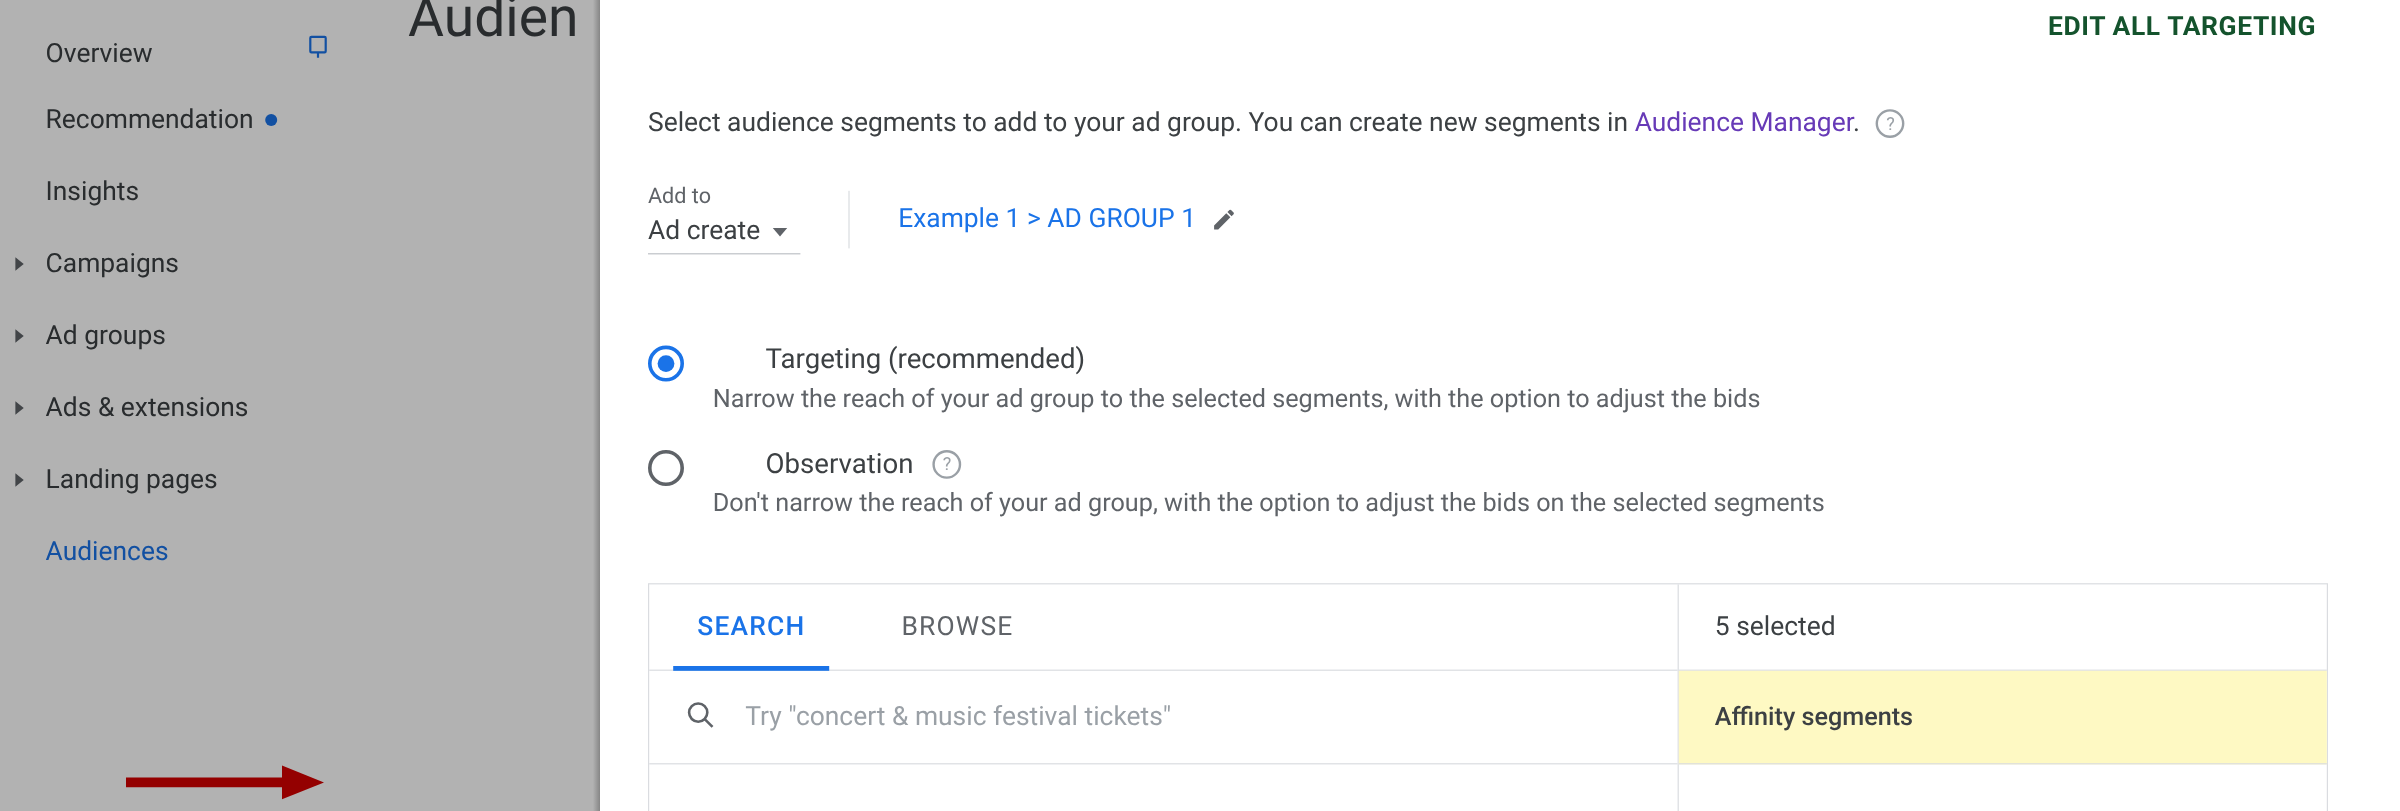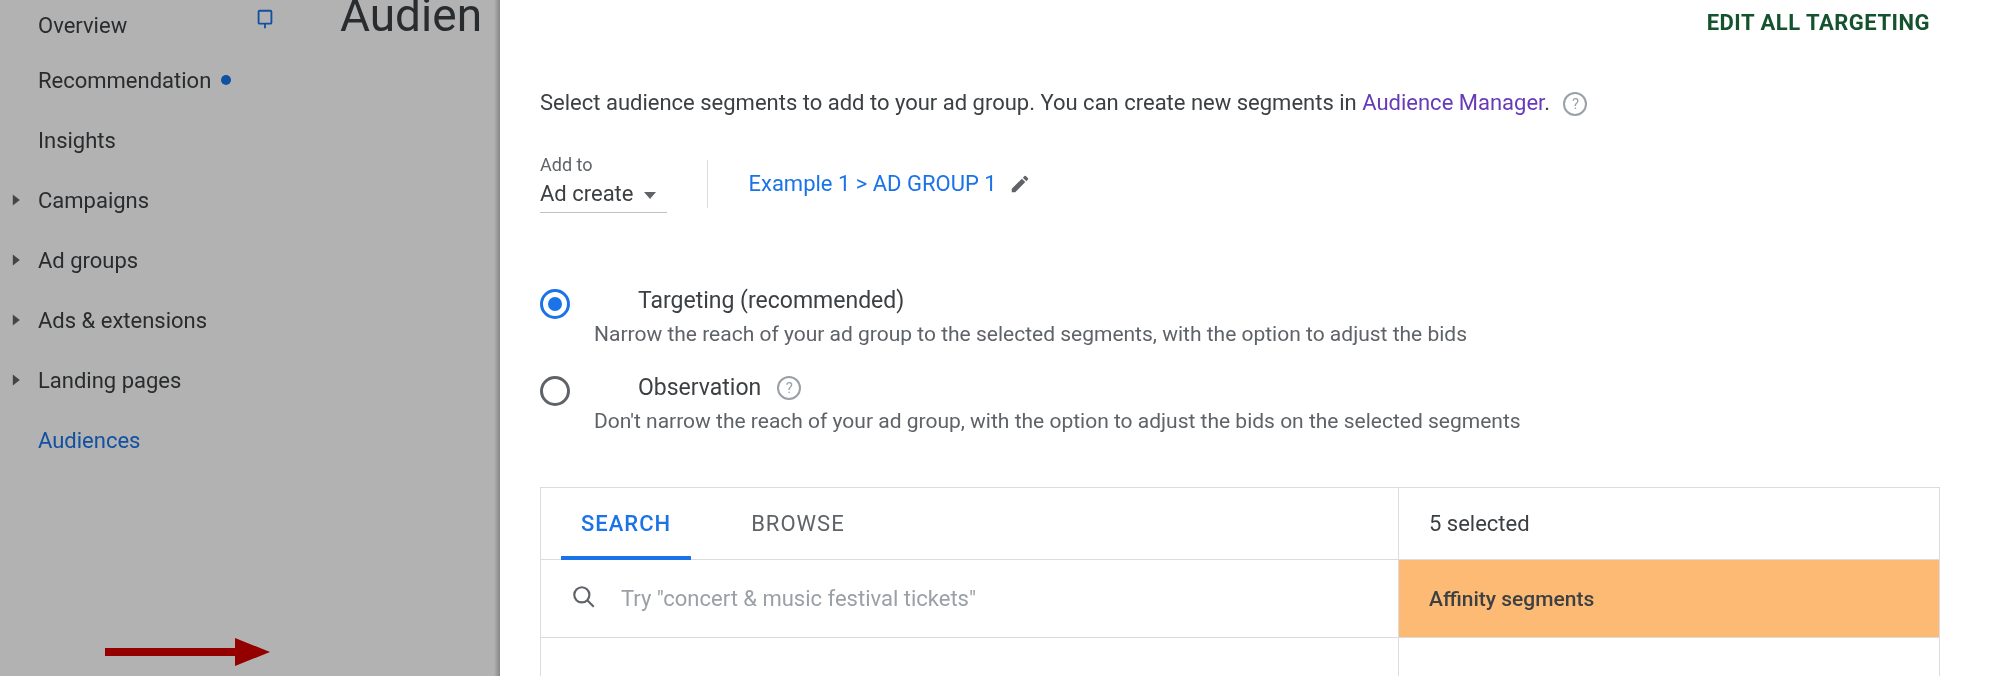--- a/index.html
+++ b/index.html
@@ -2,21 +2,21 @@
 <html><head>
 <meta charset="utf-8">
 <style>
   * { box-sizing: border-box; margin: 0; padding: 0; font-family: "Google Sans", Roboto, Arial, sans-serif; }
   html, body { width: 2000px; height: 676px; overflow: hidden; background: #fff; }
 
   .root { display: flex; height: 100%; }
 
   
   .sidebar-wrap { position: relative; width: 300px; flex: 0 0 300px; }
-  .sidebar { position: absolute; inset: 0; background: #fff; padding-top: 0; }
+  .sidebar { position: absolute; inset: 0; background: #fff; padding-top: 0; margin-top: 20px; }
   .sidebar-item {
     display: flex; align-items: center; height: 60px; padding-left: 38px; padding-right: 20px;
     font-size: 22px; color: #3c4043; cursor: pointer; position: relative;
   }
   .sidebar-item .chev { position: absolute; left: 10px; top: 50%; transform: translateY(-50%); }
   .sidebar-item.first { height: 50px; padding-top: 0; }
   .sidebar-item.active { color: #1a73e8; }
   .pin-icon { position: absolute; right: 24px; top: 8px; color: #1a73e8; }
   .dot { width: 10px; height: 10px; border-radius: 50%; background: #1a73e8; display: inline-block; margin-left: 10px; }
 
@@ -62,21 +62,21 @@
   .seg-left { flex: 1; display: flex; flex-direction: column; border-right: 1px solid #dadce0; }
   .seg-right { flex: 0 0 540px; display: flex; flex-direction: column; }
   .tabs { display: flex; height: 72px; border-bottom: 1px solid #dadce0; align-items: stretch; }
   .tab { padding: 0 40px; display: flex; align-items: center; font-size: 22px; letter-spacing: 1px; color: #5f6368; cursor: pointer; position: relative; }
   .tab.active { color: #1a73e8; font-weight: 500; }
   .tab.active::after { content: ""; position: absolute; left: 20px; right: 20px; bottom: -1px; height: 4px; background: #1a73e8; }
   .searchrow { display: flex; align-items: center; padding: 0 30px; height: 78px; border-bottom: 1px solid #dadce0; gap: 24px; }
   .searchrow input { border: none; outline: none; font-size: 22px; color: #3c4043; flex: 1; }
   .searchrow input::placeholder { color: #9aa0a6; }
   .seg-right-head { height: 72px; display: flex; align-items: center; padding: 0 30px; font-size: 22px; color: #3c4043; border-bottom: 1px solid #dadce0; }
-  .seg-right-sub { height: 78px; display: flex; align-items: center; padding: 3px 30px; font-size: 21px; color: #3c4043; font-weight: 500; background: #fdba74; border-bottom: 1px solid #dadce0; }
+  .seg-right-sub { height: 78px; display: flex; align-items: center; padding: 3px 30px; font-size: 21px; color: #3c4043; font-weight: 500; background: #fef9c3; border-bottom: 1px solid #dadce0; }
 
   .chev svg, .generic-icon svg { display: block; }
 </style>
 </head>
 <body>
 
 <div class="root">
 
   <div class="sidebar-wrap">
     <div class="sidebar">

